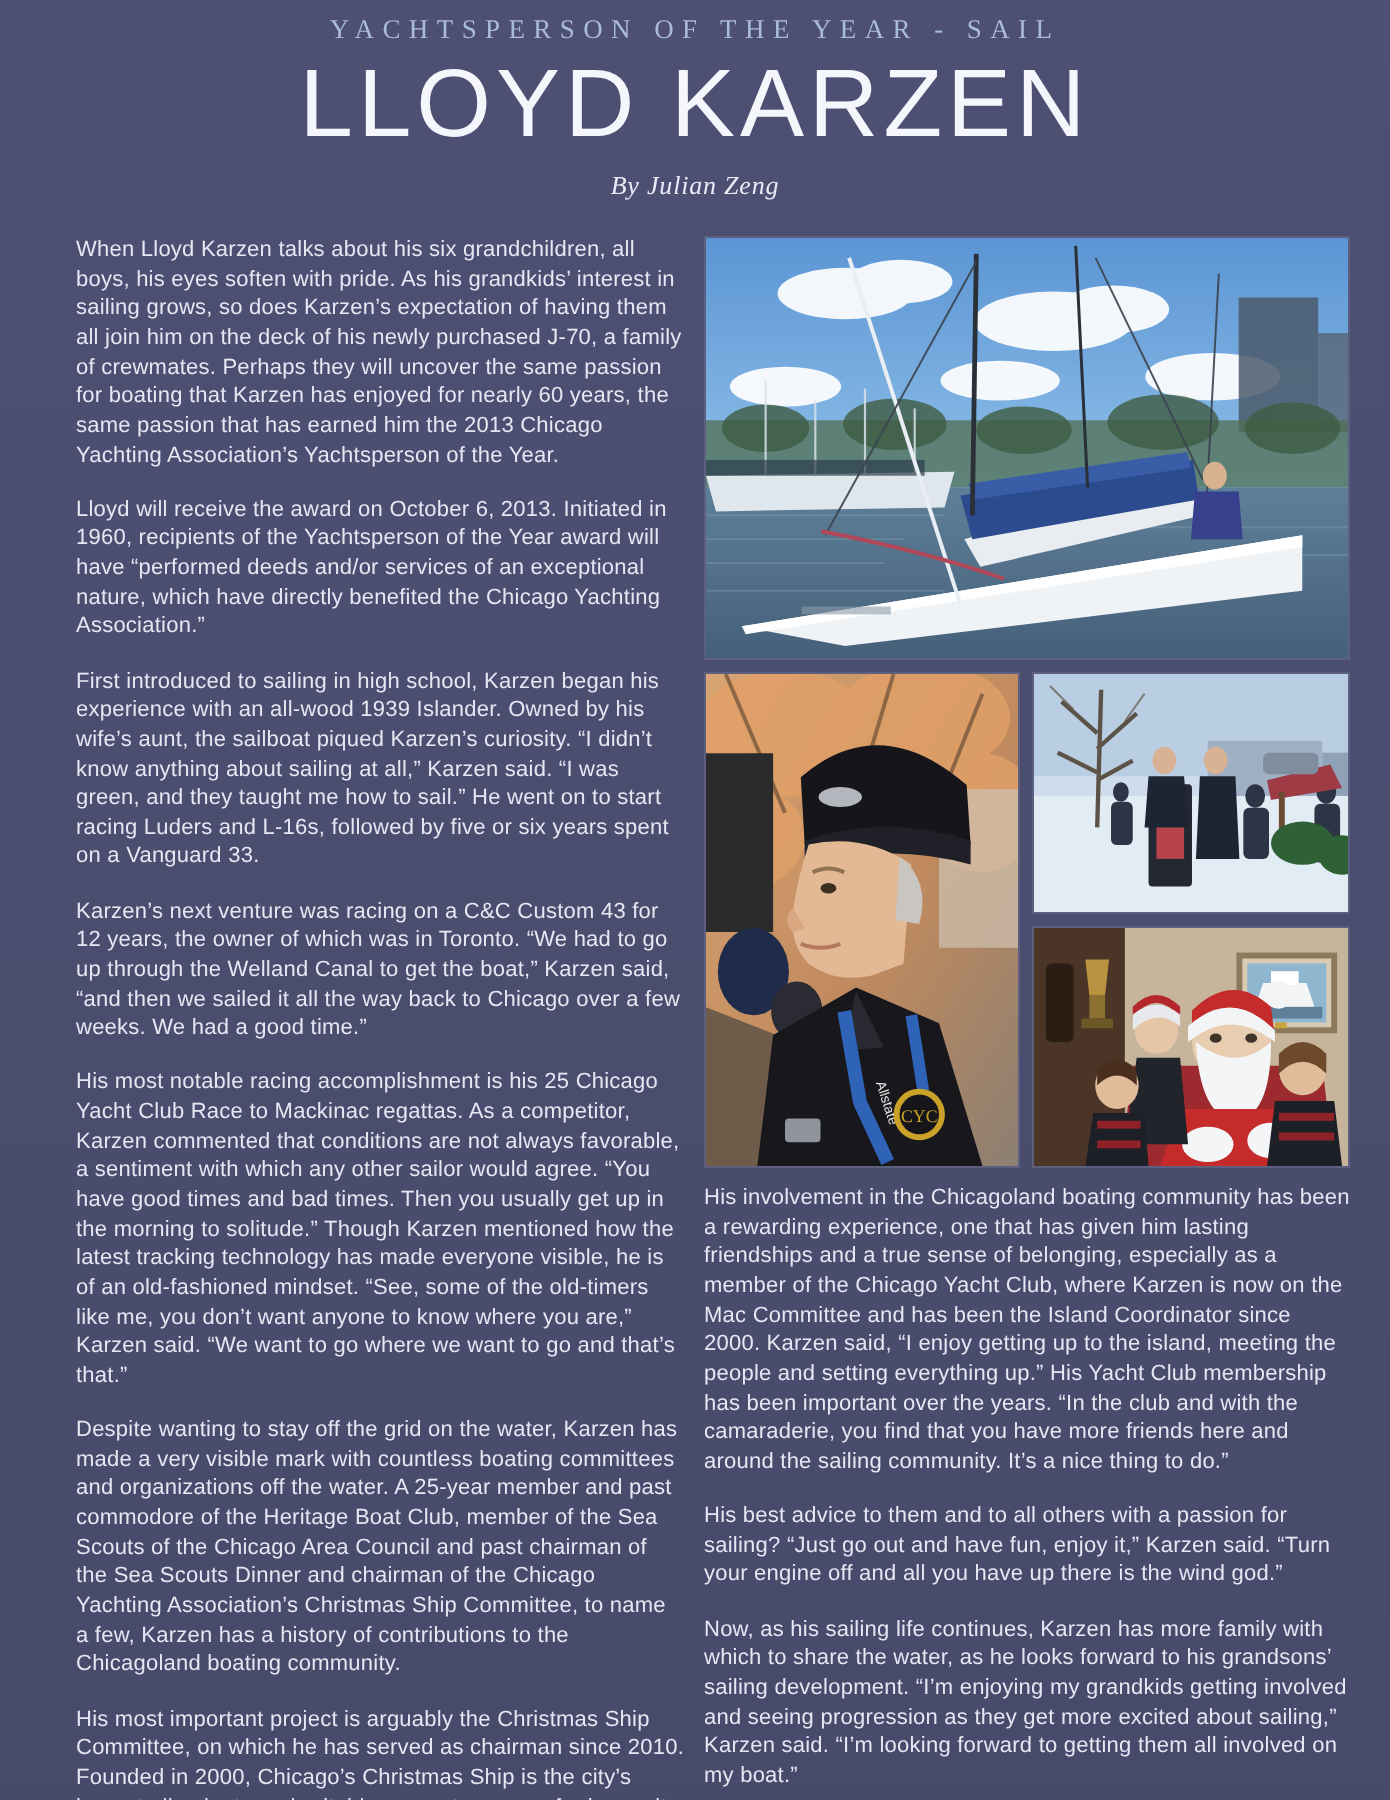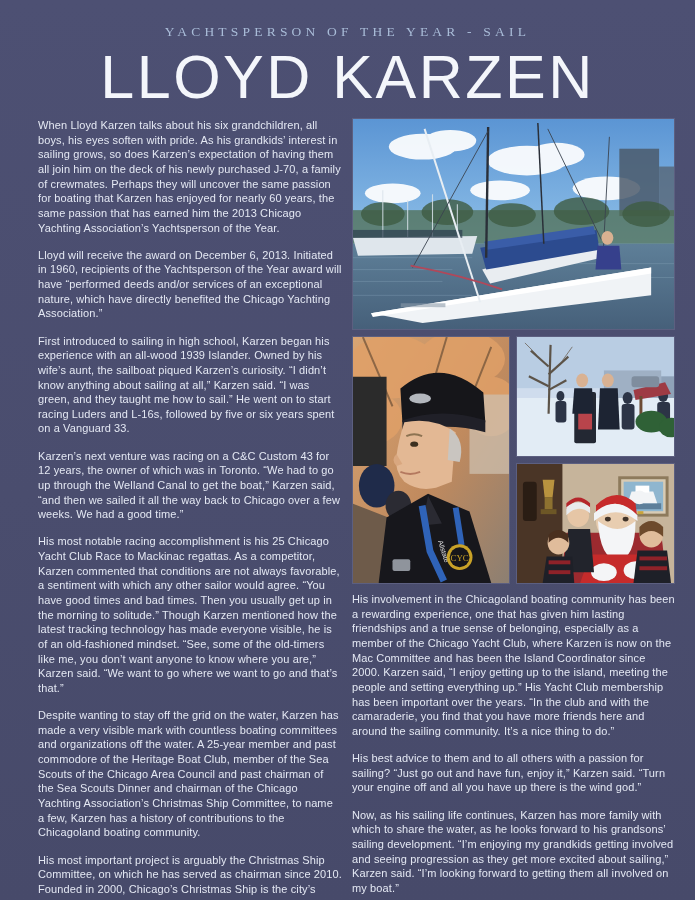--- a/index.html
+++ b/index.html
@@ -15,35 +15,35 @@
 
   .page {
     width: 695px;
     height: 900px;
     position: relative;
     background: linear-gradient(180deg, #4d5073 0%, #4a4d6e 55%, #474a6a 100%);
   }
 
   
   .masthead {
-    padding-top: 24px;
+    padding-top: 7px;
     text-align: center;
   }
   .kicker {
     font-family: "Liberation Serif", serif;
     font-size: 13.5px;
     letter-spacing: 4.2px;
     color: #a9bcd8;
     text-transform: uppercase;
     white-space: nowrap;
   }
   .headline {
     margin-top: 6px;
     font-family: "Liberation Sans", sans-serif;
-    font-size: 61px;
+    font-size: 48px;
     font-weight: 400;
     letter-spacing: 2.5px;
     color: #f4f6fb;
     line-height: 1.02;
     white-space: nowrap;
   }
   .byline {
     margin-top: 7px;
     font-family: "Liberation Serif", serif;
     font-style: italic;
@@ -105,27 +105,28 @@
   .right-text { margin-top: 8px; }
 </style>
 </head>
 <body>
 
 <div class="page">
 
   <div class="masthead">
     <div class="kicker">YACHTSPERSON OF THE YEAR  -  SAIL</div>
     <h1 class="headline">LLOYD KARZEN</h1>
+    <div class="byline">By Julian Zeng</div>
   </div>
 
   <div class="columns">
 
     <div class="col-left">
       <p class="body">When Lloyd Karzen talks about his six grandchildren, all boys, his eyes soften with pride. As his grandkids’ interest in sailing grows, so does Karzen’s expectation of having them all join him on the deck of his newly purchased J-70, a family of crewmates. Perhaps they will uncover the same passion for boating that Karzen has enjoyed for nearly 60 years, the same passion that has earned him the 2013 Chicago Yachting Association’s Yachtsperson of the Year.</p>
-      <p class="body">Lloyd will receive the award on December 6, 2013. Initiated in 1960, recipients of the Yachtsperson of the Year award will have “performed deeds and/or services of an exceptional nature, which have directly benefited the Chicago Yachting Association.”</p>
+      <p class="body">Lloyd will receive the award on October 6, 2013. Initiated in 1960, recipients of the Yachtsperson of the Year award will have “performed deeds and/or services of an exceptional nature, which have directly benefited the Chicago Yachting Association.”</p>
       <p class="body">First introduced to sailing in high school, Karzen began his experience with an all-wood 1939 Islander. Owned by his wife’s aunt, the sailboat piqued Karzen’s curiosity. “I didn’t know anything about sailing at all,” Karzen said. “I was green, and they taught me how to sail.” He went on to start racing Luders and L-16s, followed by five or six years spent on a Vanguard 33.</p>
       <p class="body">Karzen’s next venture was racing on a C&amp;C Custom 43 for 12 years, the owner of which was in Toronto. “We had to go up through the Welland Canal to get the boat,” Karzen said, “and then we sailed it all the way back to Chicago over a few weeks. We had a good time.”</p>
       <p class="body">His most notable racing accomplishment is his 25 Chicago Yacht Club Race to Mackinac regattas. As a competitor, Karzen commented that conditions are not always favorable, a sentiment with which any other sailor would agree. “You have good times and bad times. Then you usually get up in the morning to solitude.” Though Karzen mentioned how the latest tracking technology has made everyone visible, he is of an old-fashioned mindset. “See, some of the old-timers like me, you don’t want anyone to know where you are,” Karzen said. “We want to go where we want to go and that’s that.”</p>
       <p class="body">Despite wanting to stay off the grid on the water, Karzen has made a very visible mark with countless boating committees and organizations off the water. A 25-year member and past commodore of the Heritage Boat Club, member of the Sea Scouts of the Chicago Area Council and past chairman of the Sea Scouts Dinner and chairman of the Chicago Yachting Association’s Christmas Ship Committee, to name a few, Karzen has a history of contributions to the Chicagoland boating community.</p>
       <p class="body">His most important project is arguably the Christmas Ship Committee, on which he has served as chairman since 2010. Founded in 2000, Chicago’s Christmas Ship is the city’s largest all-volunteer charitable support program for inner city youth and their families during Christmastime. The Christmas Ship Committee is a good group,” Karzen said. “Our only purpose is to give away trees to disadvantaged families. We’re non-political – every dollar we raise goes towards a tree. When the committee wants to do other things, we do it out of pocket ourselves. We don’t want to be politically tied to anybody; we want to be honest.”</p>
     </div>
 
     <div class="col-right">
 
       <div class="photo-grid">

